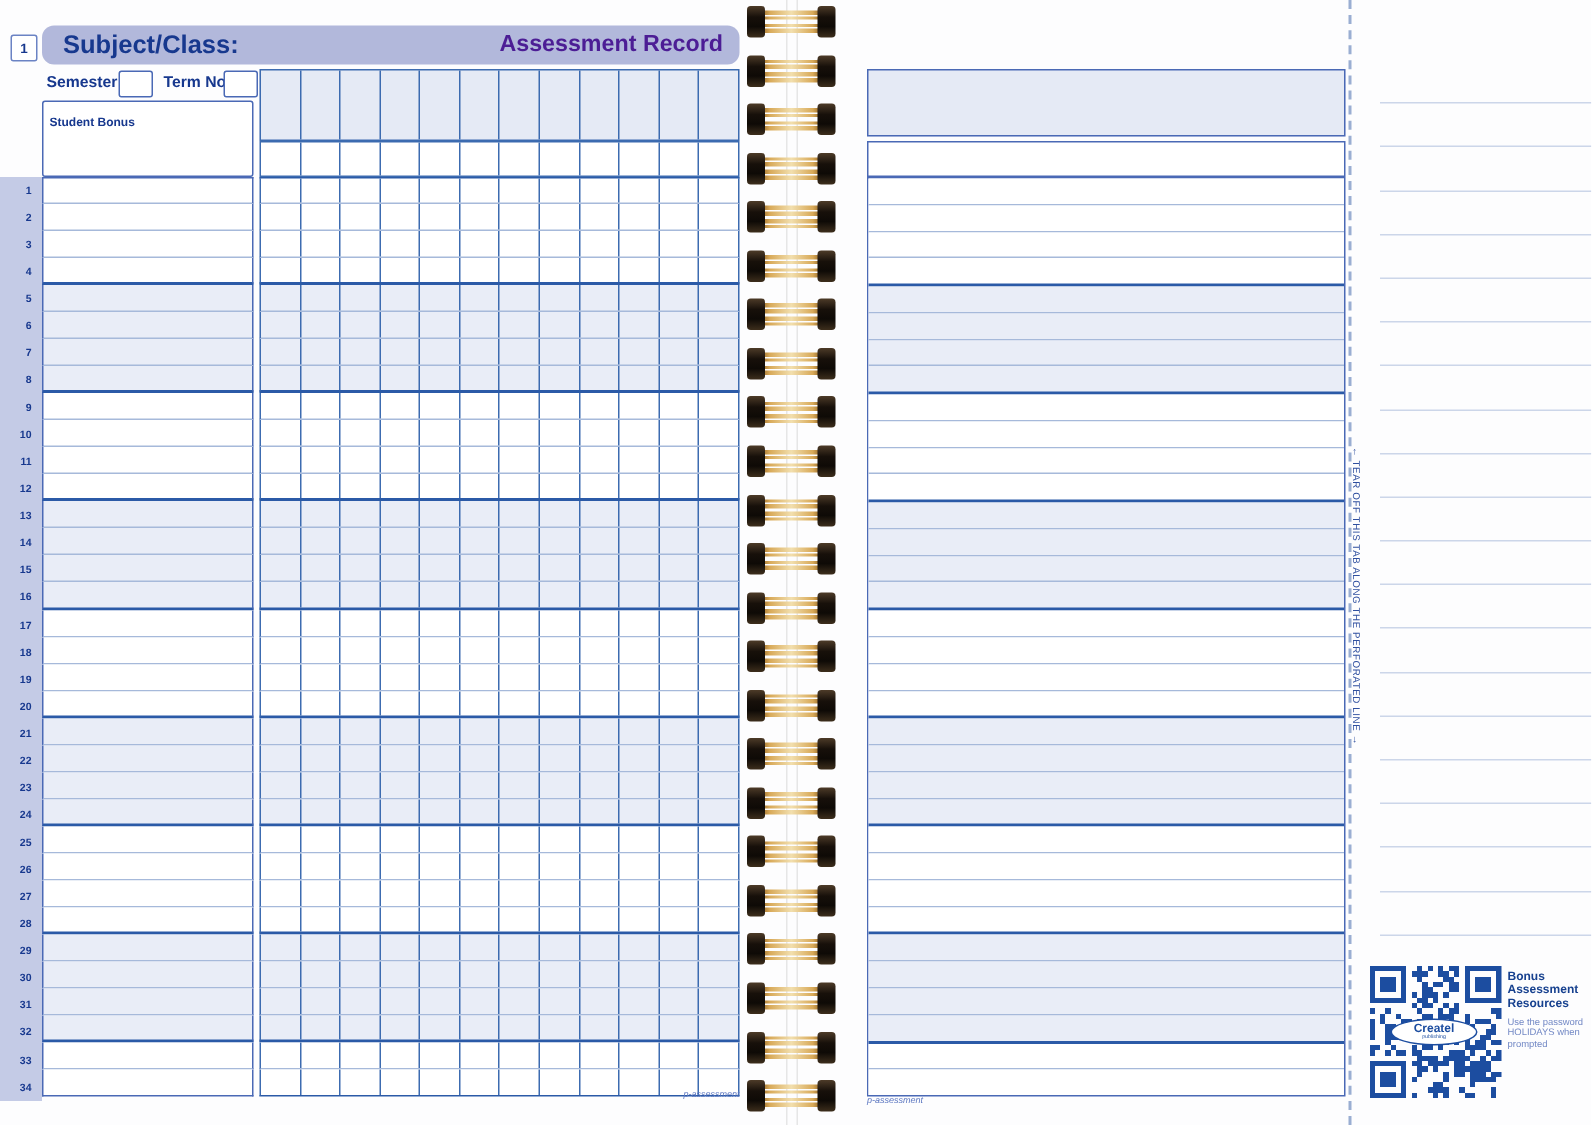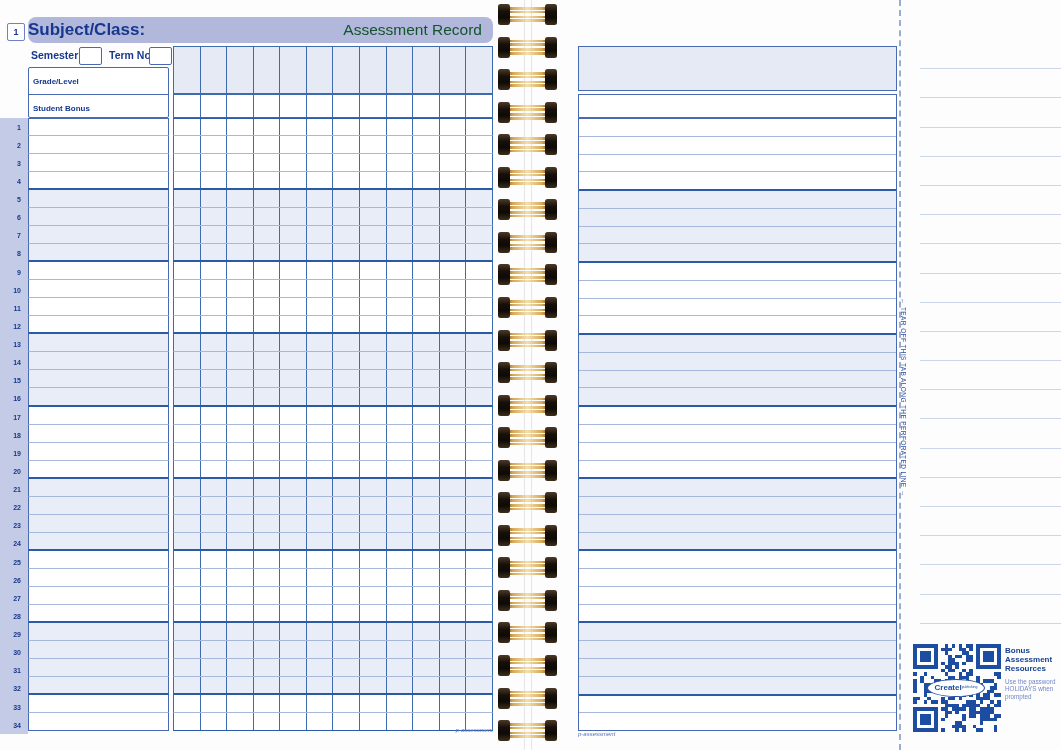--- a/index.html
+++ b/index.html
@@ -4,22 +4,22 @@
 <style>
   html,body{margin:0;padding:0;background:#fff;}
   .canvas{position:relative;width:1061px;height:750px;background:#fdfdfe;overflow:hidden;
           font-family:"Liberation Sans",sans-serif;color:#17388e;}
 
   
   .hbar{position:absolute;top:17px;height:26px;background:#b2b8db;border-radius:8px;
         display:flex;align-items:center;justify-content:space-between;}
   .hbar-left{left:28px;width:465px;padding:0;}
   .hbar-right{left:578px;width:319px;justify-content:flex-end;}
-  .hdr-label{font-size:17px;font-weight:bold;color:#17388e;}
-  .hdr-title{font-size:15.5px;font-weight:normal;color:#14532d;padding-right:11px;}
+  .hdr-label{font-size:17px;font-weight:bold;color:#17388e;padding-left:14px;}
+  .hdr-title{font-size:15.5px;font-weight:bold;color:#4c1d95;padding-right:11px;}
 
   .page-badge{position:absolute;left:7px;top:23px;width:16px;height:16px;background:#fff;
       border:1px solid #6b83c4;border-radius:2px;font-size:9px;font-weight:bold;
       display:flex;align-items:center;justify-content:center;color:#17388e;}
 
   
   .sem-label{position:absolute;font-size:10.5px;font-weight:bold;color:#17388e;}
   .fill-box{position:absolute;width:21px;height:16px;background:#fff;border:1.5px solid #4a69b5;border-radius:2px;}
 
   
@@ -95,21 +95,21 @@
   .tab-bar{position:absolute;left:905px;top:3px;width:156px;height:39px;background:#b2b8db;}
   .tab-bar span{position:absolute;left:0;right:0;bottom:6px;text-align:center;
       font-size:10.5px;font-weight:bold;color:#2f4f9f;}
   .rules{position:absolute;left:920px;top:40px;width:141px;}
   .rule{height:28.2px;border-bottom:1.5px solid #ccd6e9;}
 
   
   .qr-wrap{position:absolute;left:913px;top:644px;width:88px;height:90px;}
   .qr-logo{position:absolute;left:14px;top:35px;width:58px;height:18px;background:#fff;
       border:1.5px solid #1c4da0;border-radius:50%;box-sizing:border-box;
-      display:flex;flex-direction:row;align-items:center;justify-content:center;line-height:1;}
+      display:flex;flex-direction:column;align-items:center;justify-content:center;line-height:1;}
   .qr-logo .big{font-size:8px;font-weight:bold;color:#1c4da0;}
   .qr-logo .sub{font-size:3.5px;color:#1c4da0;}
   .promo{position:absolute;left:1005px;top:646px;width:55px;}
   .promo-title{font-size:8px;font-weight:bold;color:#17418f;line-height:1.15;}
   .promo-body{font-size:6.3px;color:#7288c5;line-height:1.25;margin-top:4px;}
 </style>
 </head>
 <body>
 
 <div class="canvas">
@@ -120,23 +120,20 @@
     <span class="hdr-label">Subject/Class:</span>
     <span class="hdr-title">Assessment Record</span>
   </div>
 
   <span class="sem-label" style="left:31px;top:49px;">Semester:</span>
   <span class="fill-box" style="left:79px;top:47px;"></span>
   <span class="sem-label" style="left:109px;top:49px;">Term No:</span>
   <span class="fill-box" style="left:149px;top:47px;"></span>
 
   <div class="grade-box">
-    <div class="gb-top">
-      <span>Grade/Level</span>
-    </div>
     <div class="gb-bottom">
       <span>Student Bonus</span>
     </div>
   </div>
 
   <div class="ghead shaded" id="gheadTop">
       <div class="hcell"></div>
       <div class="hcell"></div>
       <div class="hcell"></div>
       <div class="hcell"></div>

